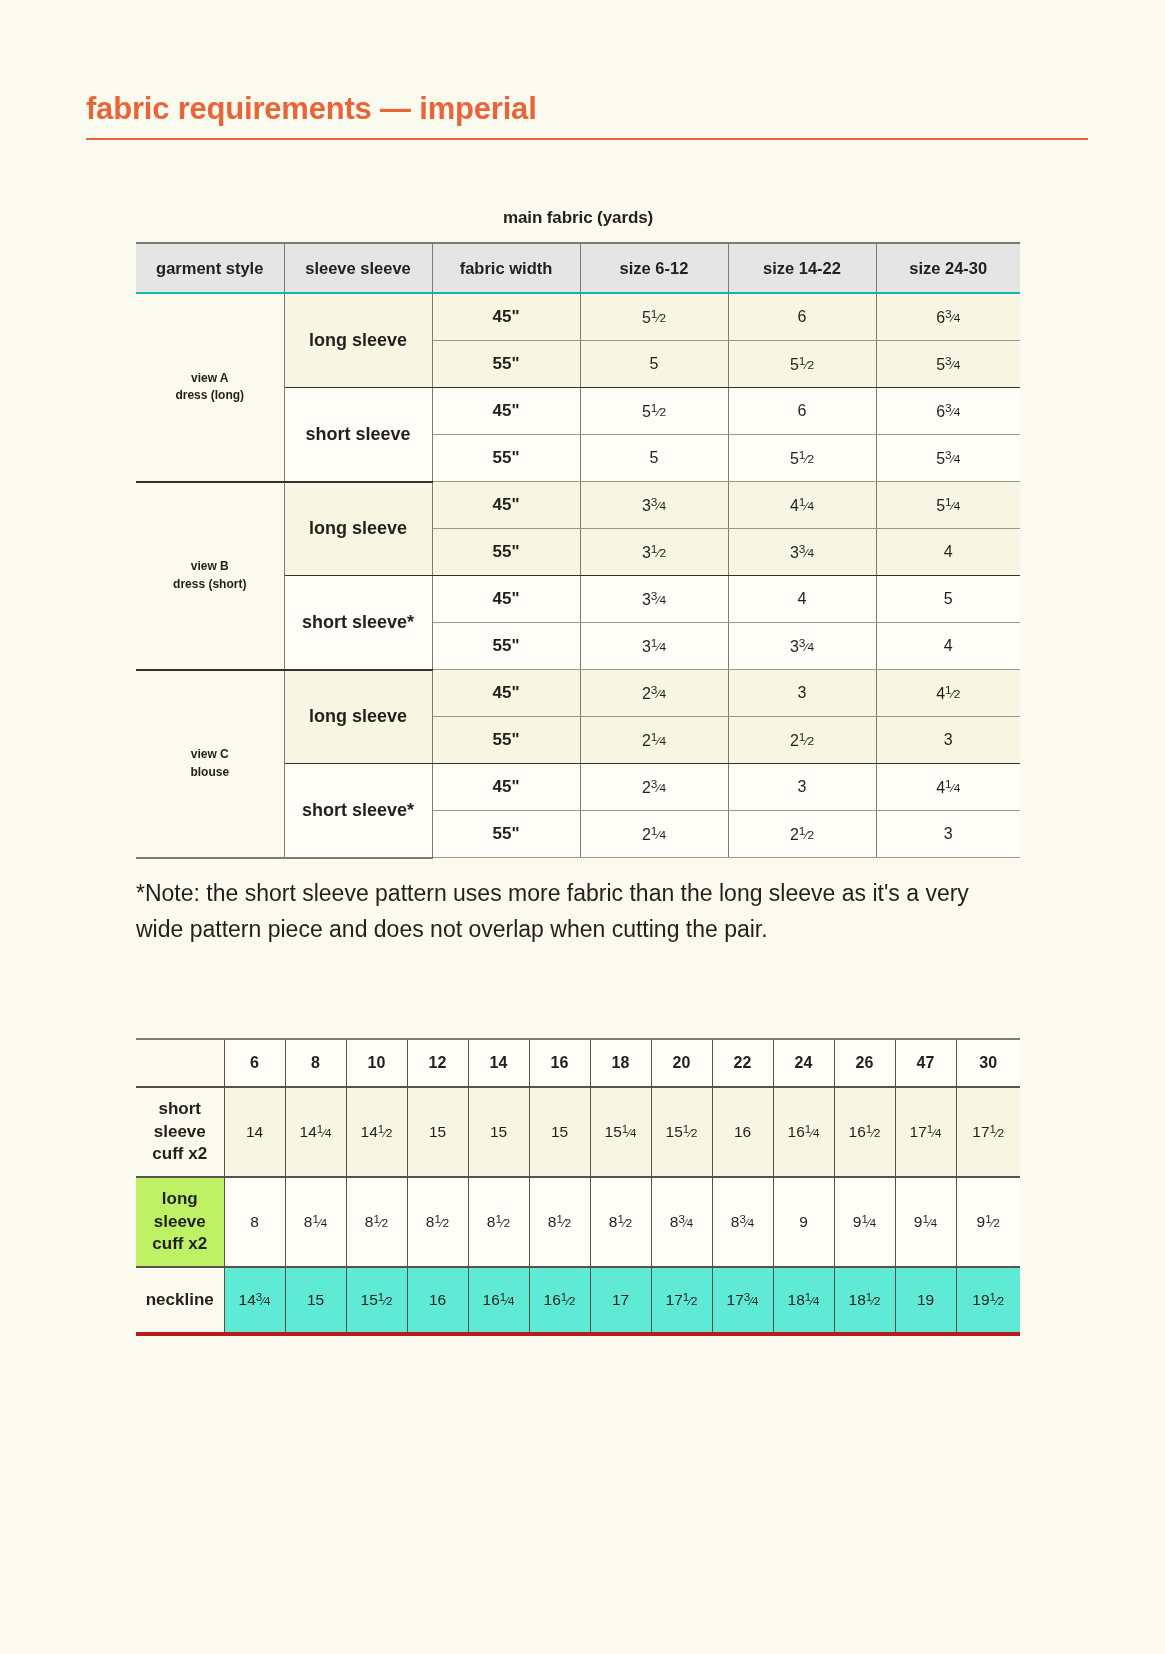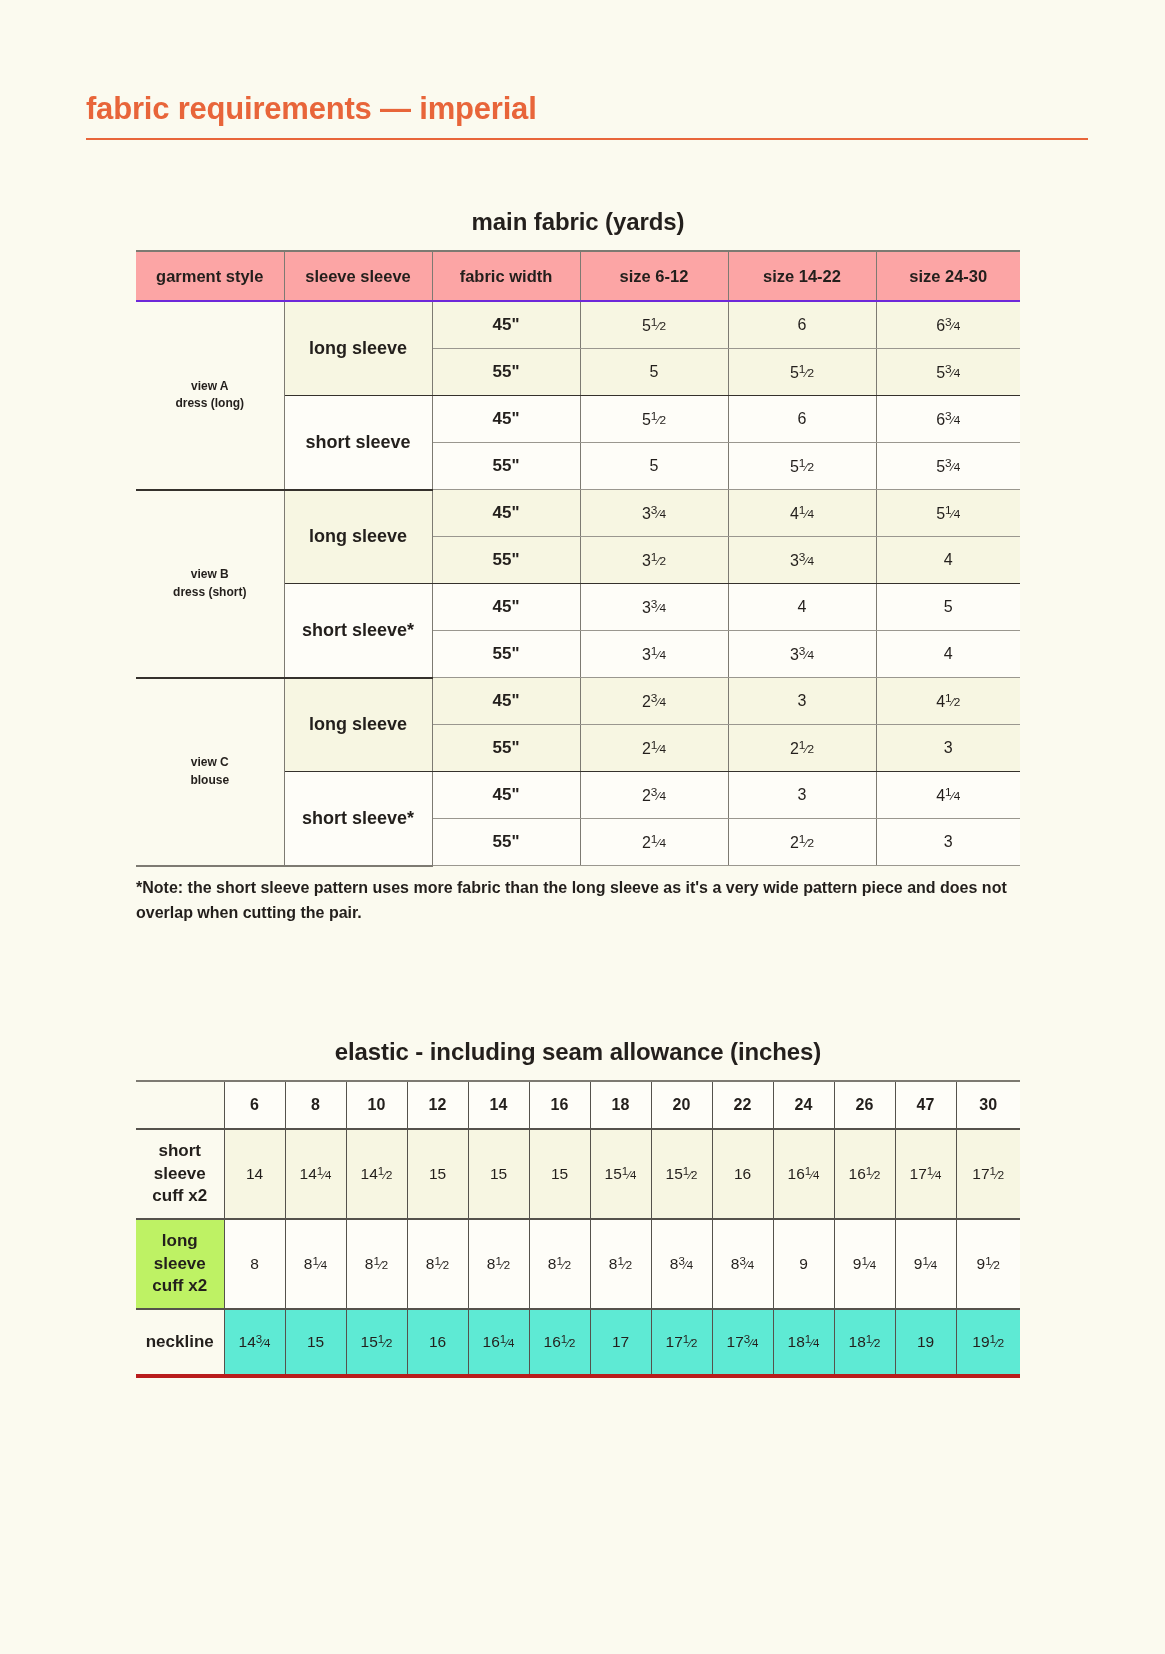--- a/index.html
+++ b/index.html
@@ -37,21 +37,21 @@
     width: 100%;
     background: #e8653a;
   }
 
   
   .table-block {
     position: absolute;
   }
   .table-caption {
     text-align: center;
-    font-size: 24px;
+    font-size: 17px;
     font-weight: bold;
     color: #231f1c;
     margin-bottom: 14px;
     letter-spacing: -0.1px;
   }
   table {
     border-collapse: collapse;
     table-layout: fixed;
   }
   th, td {
@@ -69,22 +69,22 @@
     width: 884px;
   }
   #main-fabric-table {
     width: 884px;
   }
   #main-fabric-table th.colhead {
     font-size: 16.5px;
     font-weight: bold;
     height: 46px;
     border-top: 2px solid #7d7a72;
-    border-bottom: 2px solid #6d28d9;
-    background: #fca5a5;
+    border-bottom: 2px solid #14b8a6;
+    background: #e5e5e5;
   }
   #main-fabric-table th.colhead:first-child { border-left: none; }
   #main-fabric-table th.colhead:last-child { border-right: none; }
 
   #main-fabric-table td.view-cell {
     font-size: 12px;
     font-weight: bold;
     line-height: 1.45;
     border-left: none;
     background: #fbfaef;
@@ -150,22 +150,22 @@
   .frac sup { font-size: 1em; vertical-align: 0.33em; }
   .frac .sl  { font-size: 1em; }
   .frac sub  { font-size: 1em; vertical-align: -0.05em; }
 
   
   #note-block {
     position: absolute;
     left: 136px;
     top: 876px;
     width: 880px;
-    font-size: 16px;
-    font-weight: bold;
+    font-size: 23px;
+    font-weight: normal;
     line-height: 1.55;
     color: #231f1c;
   }
 
   
   #elastic-block {
     left: 136px;
     top: 1038px;
     width: 884px;
   }
@@ -329,21 +329,20 @@
           <td class="num-cell">2<span class="frac"><sup>1</sup><span class="sl">⁄</span><sub>2</sub></span></td>
           <td class="num-cell last">3</td>
         </tr>
       </tbody>
   </table>
 </div>
 
 <div id="note-block">*Note: the short sleeve pattern uses more fabric than the long sleeve as it's a very wide pattern piece and does not overlap when cutting the pair.</div>
 
 <div class="table-block" id="elastic-block">
-  <div class="table-caption">elastic - including seam allowance (inches)</div>
   <table id="elastic-table">
     <colgroup id="elastic-colgroup">
         <col style="width: 88px;">
         <col style="width: 61px;">
         <col style="width: 61px;">
         <col style="width: 61px;">
         <col style="width: 61px;">
         <col style="width: 61px;">
         <col style="width: 61px;">
         <col style="width: 61px;">

